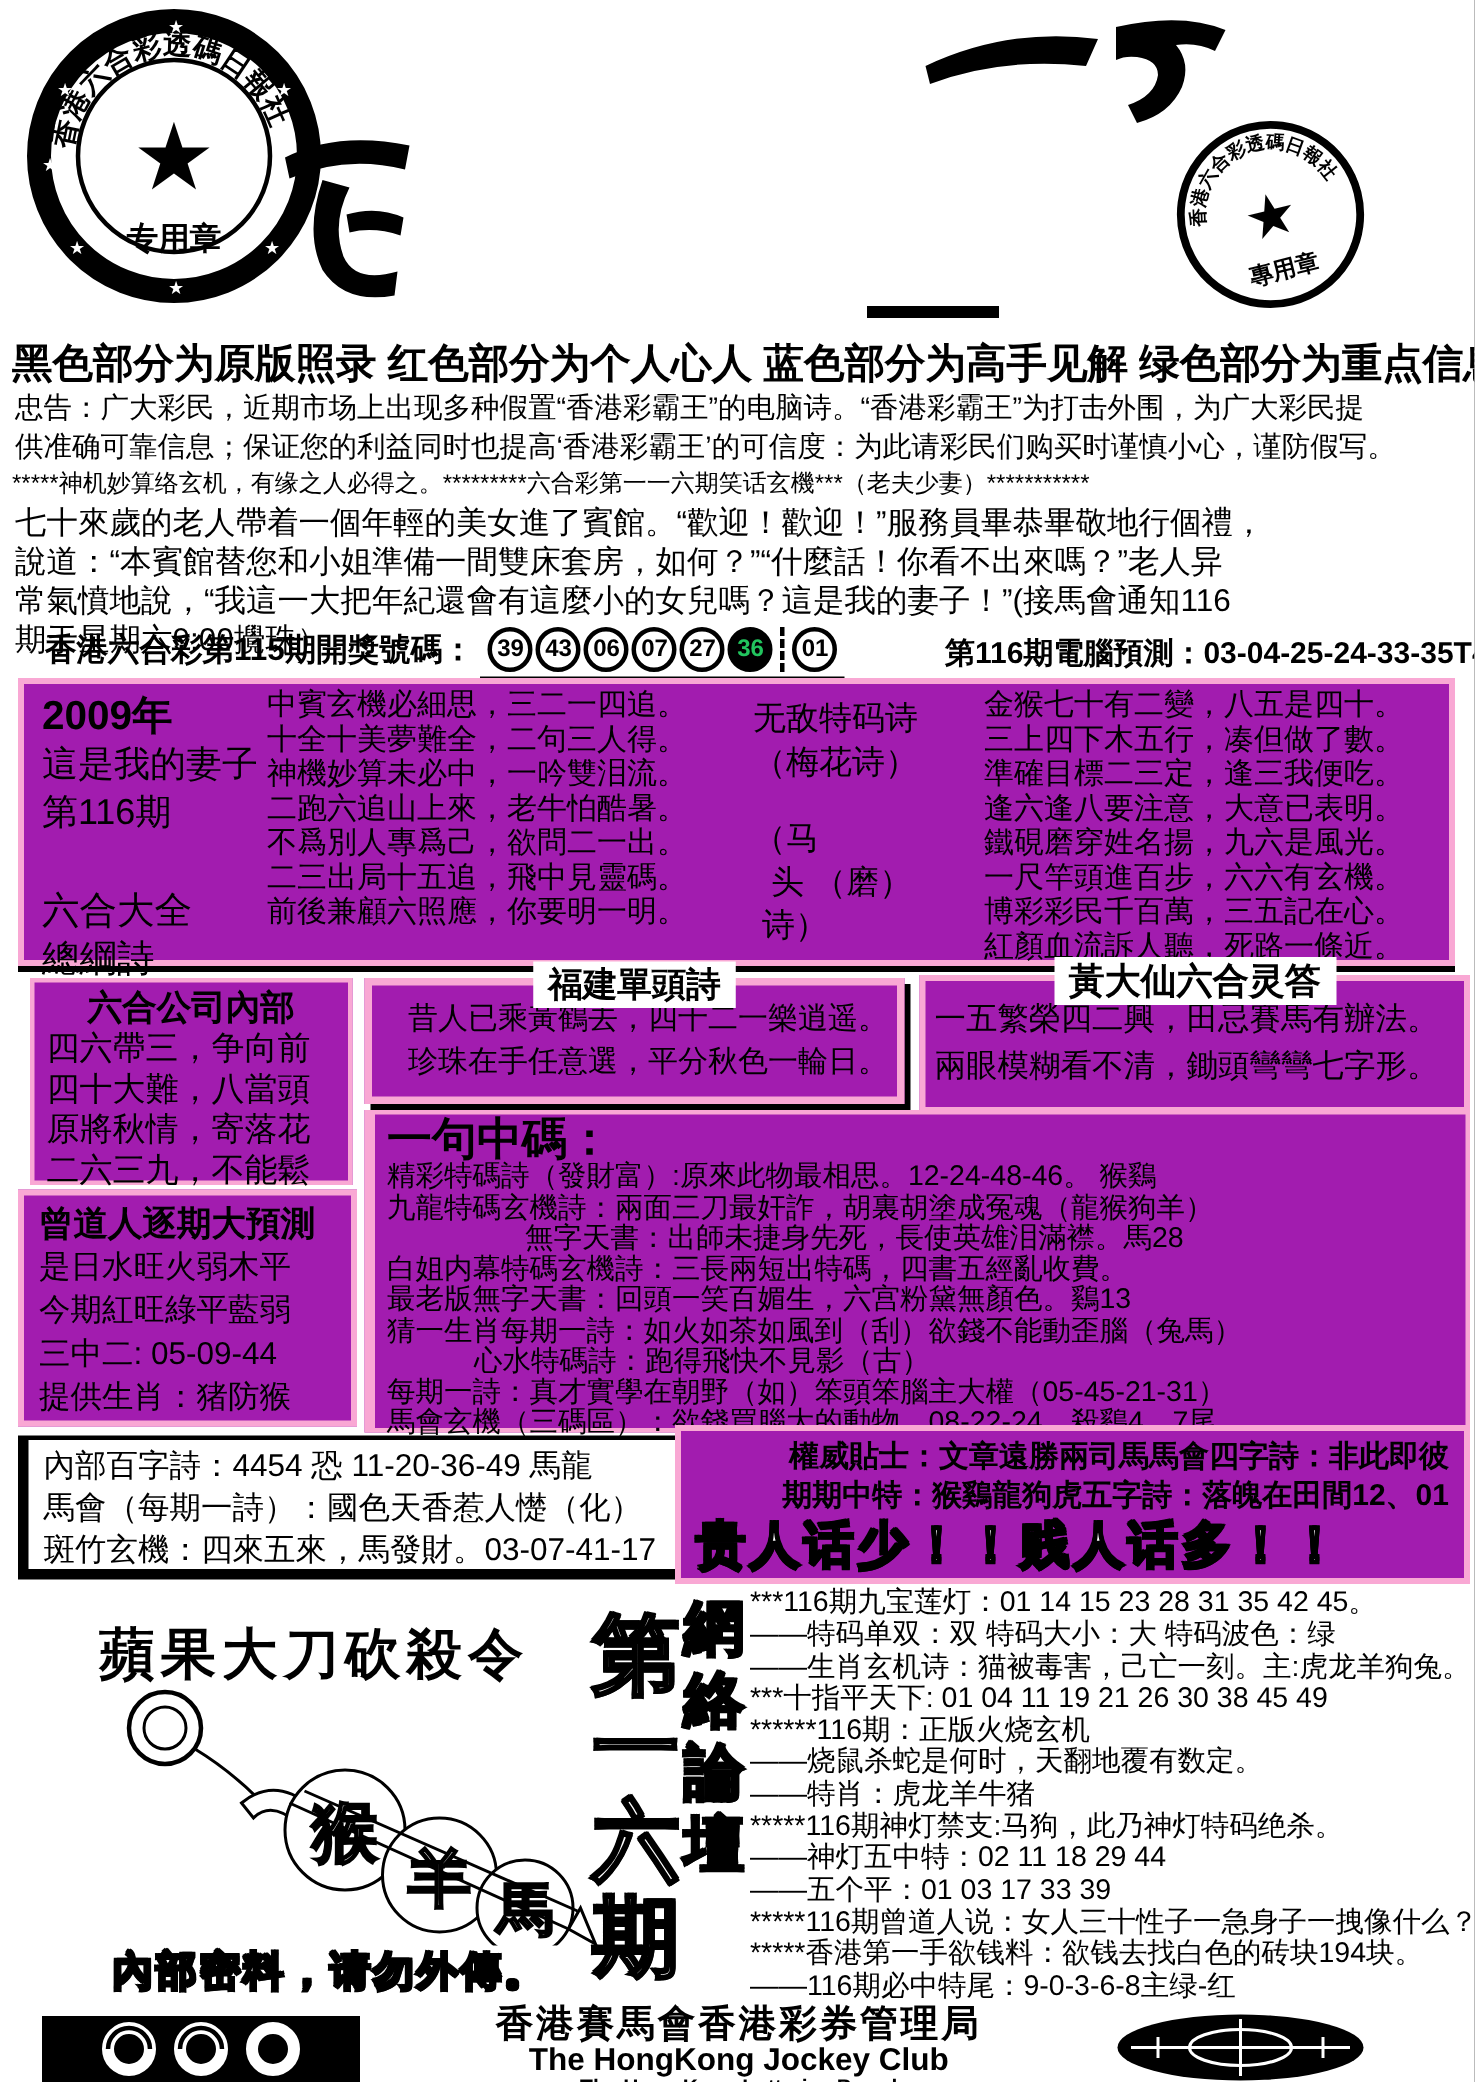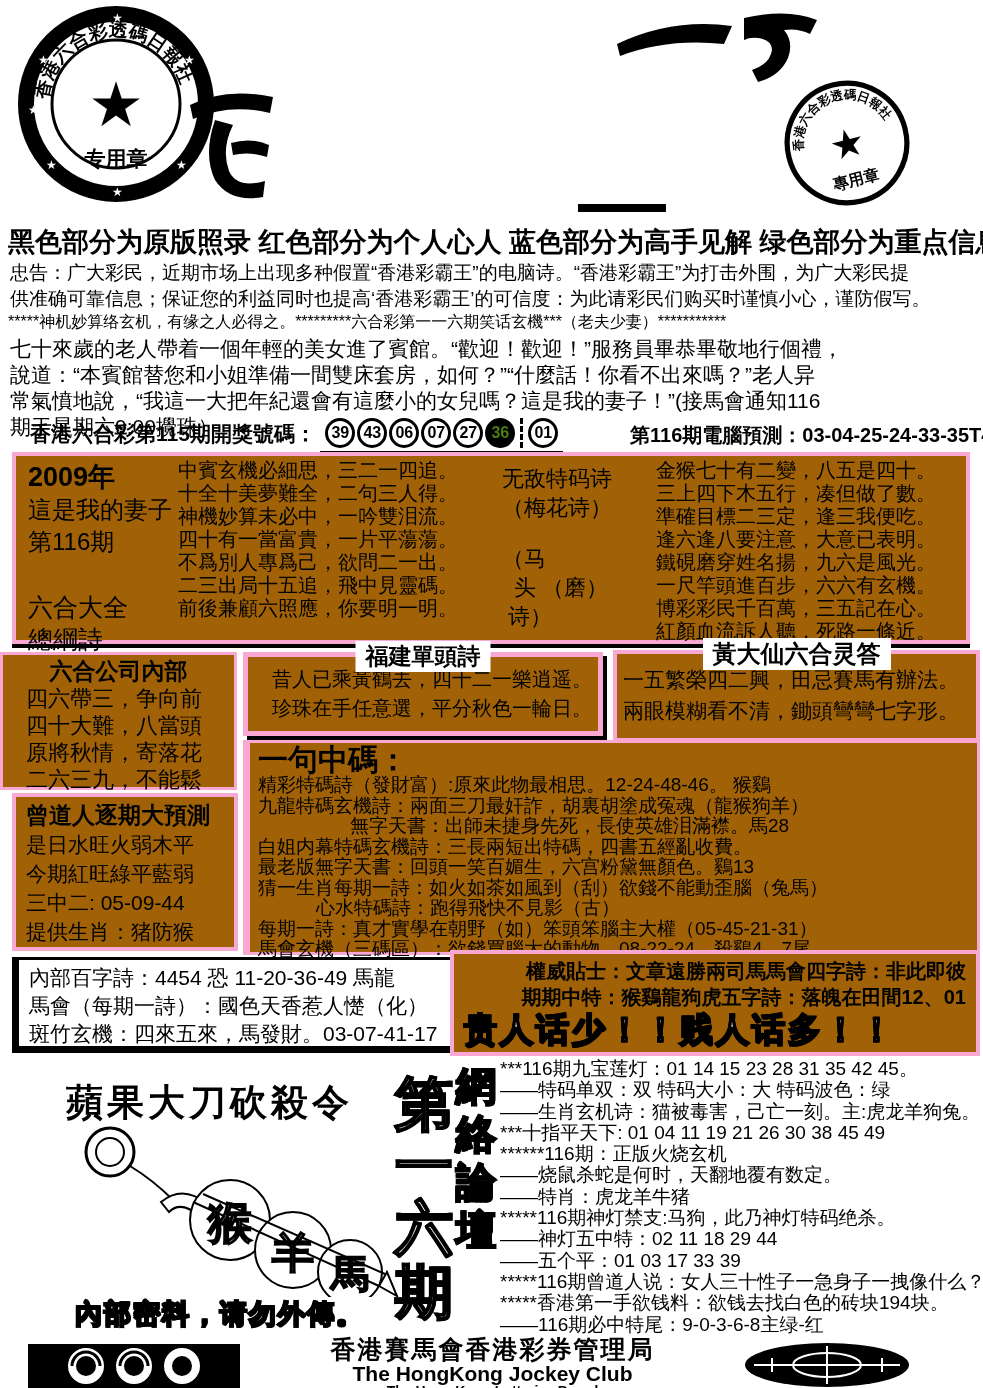--- a/index.html
+++ b/index.html
@@ -7,27 +7,27 @@
   #page{position:relative;width:983px;height:1388px;background:#fff;color:#000;
         font-family:"Liberation Sans","DejaVu Sans",sans-serif;overflow:hidden;margin:0 auto}
   .abs{position:absolute}
   .b{font-weight:bold}
   .nw{white-space:nowrap}
   .ln{white-space:nowrap;line-height:inherit}
   
   .outl{color:#fff;font-weight:bold;-webkit-text-stroke:2px #000;
         text-shadow:-1px -1px 0 #000,1px -1px 0 #000,-1px 1px 0 #000,1px 1px 0 #000}
   
-  .box{border:8px solid #f9a8d4;background:#a16207}
+  .box{border:8px solid #f9a8d4;background:#a21caf}
   .titled-box .float-title{position:absolute;top:-16px;left:50%;transform:translateX(-50%);
         background:#fff;padding:0 10px;font-weight:bold;white-space:nowrap}
   
   .circ{display:inline-flex;align-items:center;justify-content:center;width:30px;height:30px;
         border:3px solid #000;border-radius:50%;font-weight:bold;font-size:16px;margin:0 1px;background:#fff}
-  .circ.filled{background:#000;color:#4d7c0f}
+  .circ.filled{background:#000;color:#22c55e}
   .circ-group{display:inline-flex;align-items:center;border-bottom:5px solid #000;padding:0 4px 3px 4px}
   .circ-sep{width:0;height:30px;border-left:3px dashed #000;margin:0 4px}
   
   .poemline{white-space:nowrap}
 </style>
 </head>
 <body>
 
 <div id="page">
 
@@ -115,21 +115,21 @@
       <div class="ln b" style="font-size:27px;line-height:34px">2009年</div>
       <div class="ln" style="font-size:24px;line-height:32px">這是我的妻子</div>
       <div class="ln" style="font-size:24px;line-height:32px">第116期</div>
       <div class="ln" style="font-size:25px;line-height:32px;margin-top:33px">六合大全</div>
       <div class="ln" style="font-size:25px;line-height:32px">總綱詩</div>
     </div>
     <div class="abs" style="left:162px;top:3px;width:318px;font-size:20px;line-height:23px">
       <div class="poemline">中賓玄機必細思，三二一四追。</div>
       <div class="poemline">十全十美夢難全，二句三人得。</div>
       <div class="poemline">神機妙算未必中，一吟雙泪流。</div>
-      <div class="poemline">四十有一當富貴，一片平蕩蕩。</div>
+      <div class="poemline">二跑六追山上來，老牛怕酷暑。</div>
       <div class="poemline">不爲別人專爲己，欲問二一出。</div>
       <div class="poemline">二三出局十五追，飛中見靈碼。</div>
       <div class="poemline">前後兼顧六照應，你要明一明。</div>
     </div>
     <div class="abs" style="left:486px;top:8px;width:150px;font-size:22px;line-height:29px">
       <div class="ln">无敌特码诗</div>
       <div class="ln">（梅花诗）</div>
       <div class="ln" style="margin-top:22px">（马</div>
       <div class="ln" style="padding-left:12px">头 （磨）</div>
       <div class="ln" style="padding-left:6px">诗）</div>
@@ -139,21 +139,21 @@
       <div class="poemline">三上四下木五行，凑但做了數。</div>
       <div class="poemline">準確目標二三定，逢三我便吃。</div>
       <div class="poemline">逢六逢八要注意，大意已表明。</div>
       <div class="poemline">鐵硯磨穿姓名揚，九六是風光。</div>
       <div class="poemline">一尺竿頭進百步，六六有玄機。</div>
       <div class="poemline">博彩彩民千百萬，三五記在心。</div>
       <div class="poemline">紅顏血流訴人聽，死路一條近。</div>
     </div>
   </div>
 
-  <div class="abs box" style="left:0;top:652px;width:237px;height:138px;border-width:3px;padding:2px 23px">
+  <div class="abs box" style="left:20px;top:652px;width:215px;height:138px;border-width:3px;padding:2px 8px">
     <div class="ln b" style="font-size:23px;line-height:28px;text-align:center">六合公司內部</div>
     <div class="ln" style="font-size:22px;line-height:27px">四六帶三，争向前</div>
     <div class="ln" style="font-size:22px;line-height:27px">四十大難，八當頭</div>
     <div class="ln" style="font-size:22px;line-height:27px">原將秋情，寄落花</div>
     <div class="ln" style="font-size:22px;line-height:27px">二六三九，不能鬆</div>
   </div>
 
   <div class="abs box titled-box" style="left:243px;top:652px;width:360px;height:84px;border-width:5px;box-shadow:4px 4px 0 #000;padding:8px 24px 0">
     <div class="float-title" style="font-size:23px">福建單頭詩</div>
     <div class="ln" style="font-size:20px;line-height:29px">昔人已乘黃鶴去，四十二一樂逍遥。</div>

